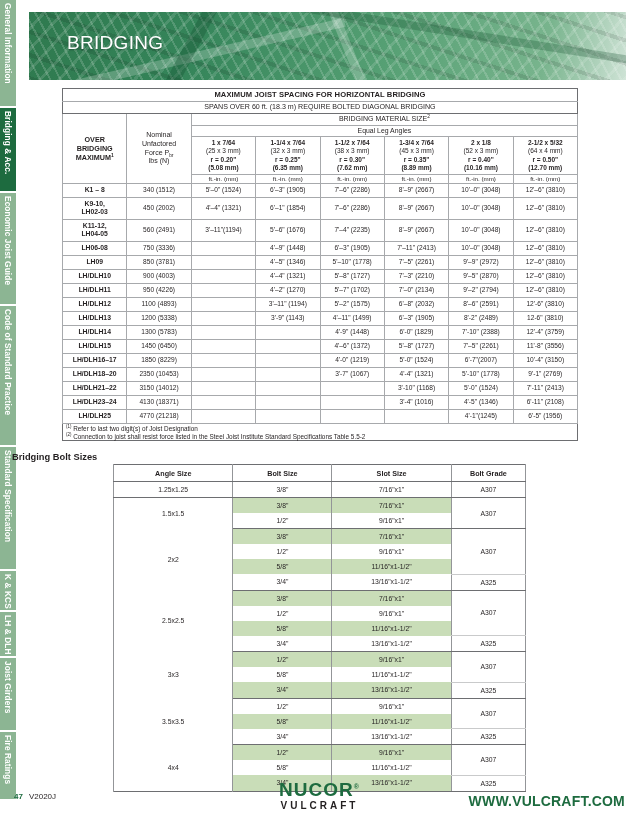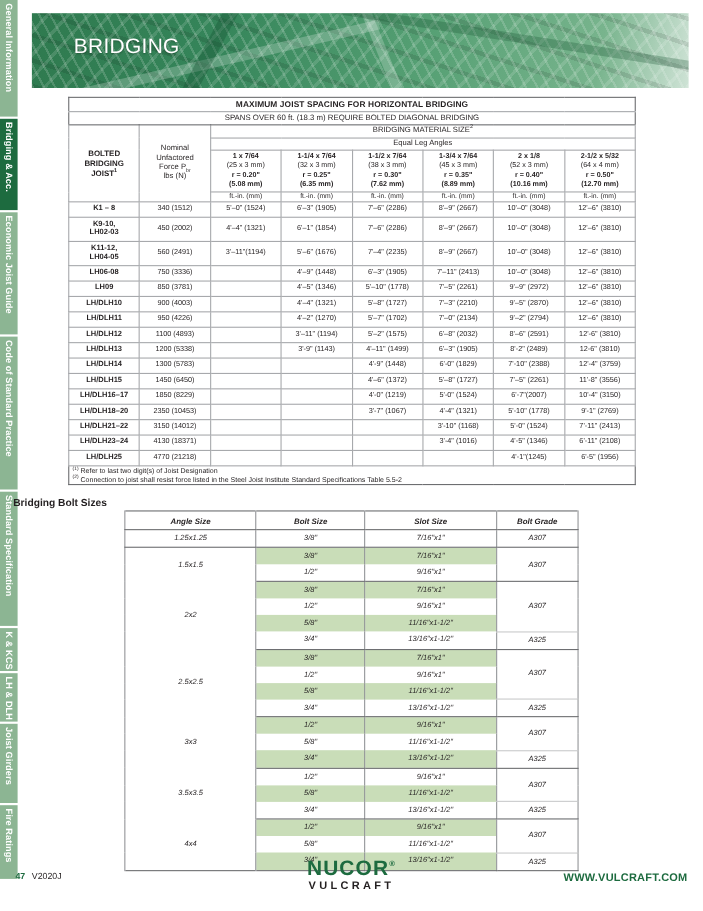--- a/index.html
+++ b/index.html
@@ -77,21 +77,20 @@
   .notes div{white-space:nowrap;}
   
   #boltTitle{
     position:absolute;left:12px;right:0;top:452px;text-align:left;
     font-size:9.3px;font-weight:bold;color:#231f20;
   }
   #boltTable{
     position:absolute;left:113px;top:464px;width:413px;
     border-collapse:collapse;font-size:6.8px;table-layout:fixed;
     border:1px solid #6d6e71;
-    font-style:italic;
   }
   #boltTable td,#boltTable th{
     text-align:center;vertical-align:middle;color:#231f20;
     font-weight:normal;padding:0;height:15px;
     border-left:1px solid #939598;border-right:1px solid #939598;
   }
   #boltTable thead th{
     font-weight:bold;font-size:7.2px;height:16px;
     border-bottom:1px solid #6d6e71;
   }
@@ -109,21 +108,21 @@
   #logoSub{
     font-size:10px;letter-spacing:3px;color:#231f20;
     margin-top:1px;font-weight:bold;
   }
   #pageno{
     position:absolute;left:14px;top:792px;font-size:8px;
     font-weight:bold;color:#1d6b3f;
   }
   #pageno .ver{color:#231f20;margin-left:6px;font-weight:normal;}
   #weburl{
-    position:absolute;right:14px;top:793px;font-size:10px;
+    position:absolute;right:14px;top:793px;font-size:14px;
     font-weight:bold;color:#1d6b3f;letter-spacing:.2px;
   }
 </style>
 </head>
 <body>
 
 <div id="sidebar">
     <div class="tab" style="top: 0px; height: 106px;">
       <span>General Information</span>
     </div>
@@ -164,23 +163,23 @@
 <table id="mainTable">
   <thead>
     <tr>
       <td class="ttl" colspan="8">MAXIMUM JOIST SPACING FOR HORIZONTAL BRIDGING</td>
     </tr>
     <tr>
       <td class="sub" colspan="8">SPANS OVER 60 ft. (18.3 m) REQUIRE BOLTED DIAGONAL BRIDGING</td>
     </tr>
     <tr>
       <td rowspan="4" class="lbl">
-        <span>BOLTED</span><br>
+        <span>OVER</span><br>
         <span>BRIDGING</span><br>
-        <span>JOIST</span><sup>1</sup>
+        <span>MAXIMUM</span><sup>1</sup>
       </td>
       <td rowspan="4" class="nom">
         <span>Nominal</span><br>
         <span>Unfactored</span><br>
         <span>Force P</span><sub>br</sub><br>
         <span>lbs (N)</span>
       </td>
       <td class="bmat" colspan="6">
         <span>BRIDGING MATERIAL SIZE</span><sup>2</sup>
       </td>

